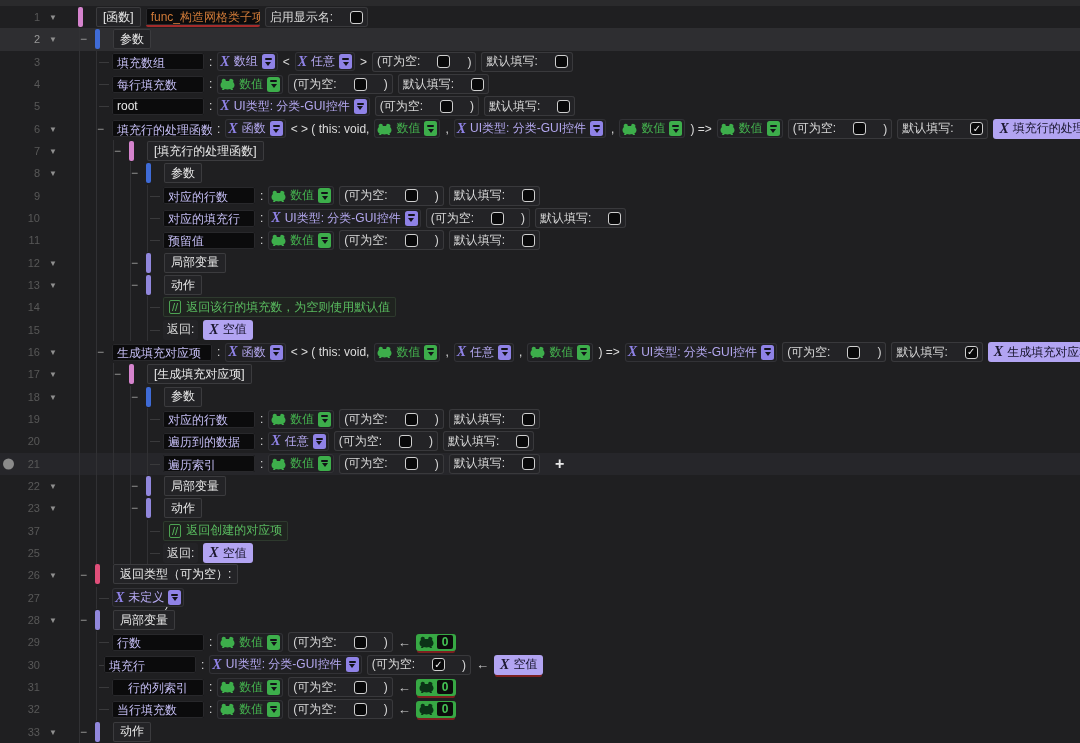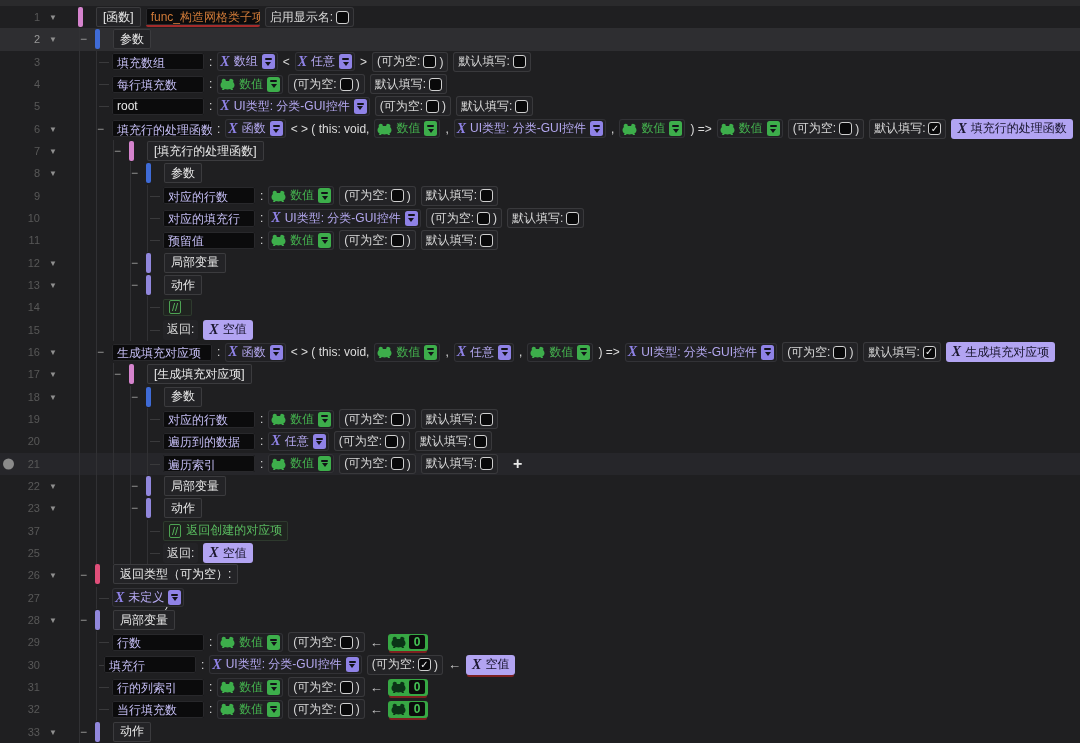--- a/index.html
+++ b/index.html
@@ -30,21 +30,21 @@
   .bar { width:5px; border-radius:2px; }
   .barlabel { background:#232326; box-shadow:inset 0 0 0 1px #3b3b3e;
               border-radius:2px; padding:1.5px 7px; margin-left:13px; color:#e8e8e8; }
   .name { background:#0b0b0c; box-shadow:inset 0 0 0 1px #28282b;
           border-radius:2px; padding:1.5px 5px; height:17px; overflow:hidden; }
   .name.lav { color:#c3bcf2; }
   .name.white { color:#e8e8e8; }
   .name.orange { color:#cf7a38; border-bottom:2px solid #a32b2b; height:19px; }
   .colon { color:#d8d8d8; }
   .code { color:#dcdcdc; }
-  .chip { display:inline-flex; align-items:center; gap:3px;
+  .chip { display:inline-flex; align-items:center; gap:17px;
           background:#232326; box-shadow:inset 0 0 0 1px #39393c;
           border-radius:3px; padding:1.5px 5px; color:#d8d8d8; }
   .type { display:inline-flex; align-items:center; gap:4px;
           background:#202023; box-shadow:inset 0 0 0 1px #323236;
           border-radius:3px; padding:1px 3px; }
   .xicon { font-family:"Liberation Serif","DejaVu Serif",serif;
            font-style:italic; font-weight:700; font-size:14px; line-height:1; }
   .type.purple .xicon { color:#8f82e6; }
   .type.purple .tlabel { color:#b4a8f0; }
   .type.green .tlabel { color:#44b14e; }
@@ -447,20 +447,21 @@
         <div class="guide" style="left: 79px;"></div>
         <div class="guide" style="left: 96px;"></div>
         <div class="guide" style="left: 113px;"></div>
         <div class="guide" style="left: 130px;"></div>
         <div class="guide" style="left: 147px;"></div>
         <span class="lnum">14</span>
         <span class="tick" style="left: 150px;"></span>
         <div class="content" style="left: 163px;">
           <span class="cmt">
             <span class="slashes">//</span>
+            <span>返回该行的填充数，为空则使用默认值</span>
           </span>
         </div>
       </div>
       <div class="row">
         <div class="guide" style="left: 79px;"></div>
         <div class="guide" style="left: 96px;"></div>
         <div class="guide" style="left: 113px;"></div>
         <div class="guide" style="left: 130px;"></div>
         <div class="guide" style="left: 147px;"></div>
         <span class="lnum">15</span>
@@ -844,21 +845,21 @@
             <span>空值</span>
           </span>
         </div>
       </div>
       <div class="row">
         <div class="guide" style="left: 79px;"></div>
         <div class="guide" style="left: 96px;"></div>
         <span class="lnum">31</span>
         <span class="tick" style="left: 99px;"></span>
         <div class="content" style="left: 112px;">
-          <span class="name lav" style="width: 92px;">行的列索引</span>
+          <span class="name lav" style="width: 92px; text-align: center;">行的列索引</span>
           <span class="colon">:</span>
           <span class="type green">
             <span class="frog">
               <svg width="15" height="12" viewBox="0 0 15 12">
                 <path d="M3.8 0.8 a2.1 2.1 0 0 1 2.1 2.1 h3.2 a2.1 2.1 0 1 1 4 1 c0.9 1 1.4 2.2 1.4 3.3 c0 1.5-0.9 2.6-2.2 3.3 l0.9 1.5 h-2.3 l-0.5-1 a9 9 0 0 1-5.8 0 l-0.5 1 H1.8 l0.9-1.5 C1.4 9.8 0.5 8.7 0.5 7.2 c0-1.1 0.5-2.3 1.4-3.3 a2.1 2.1 0 0 1 1.9-3.1 z" fill="currentColor"></path>
               </svg>
             </span>
             <span class="tlabel">数值</span>
             <span class="dd green">
               <span class="bar2"></span>

